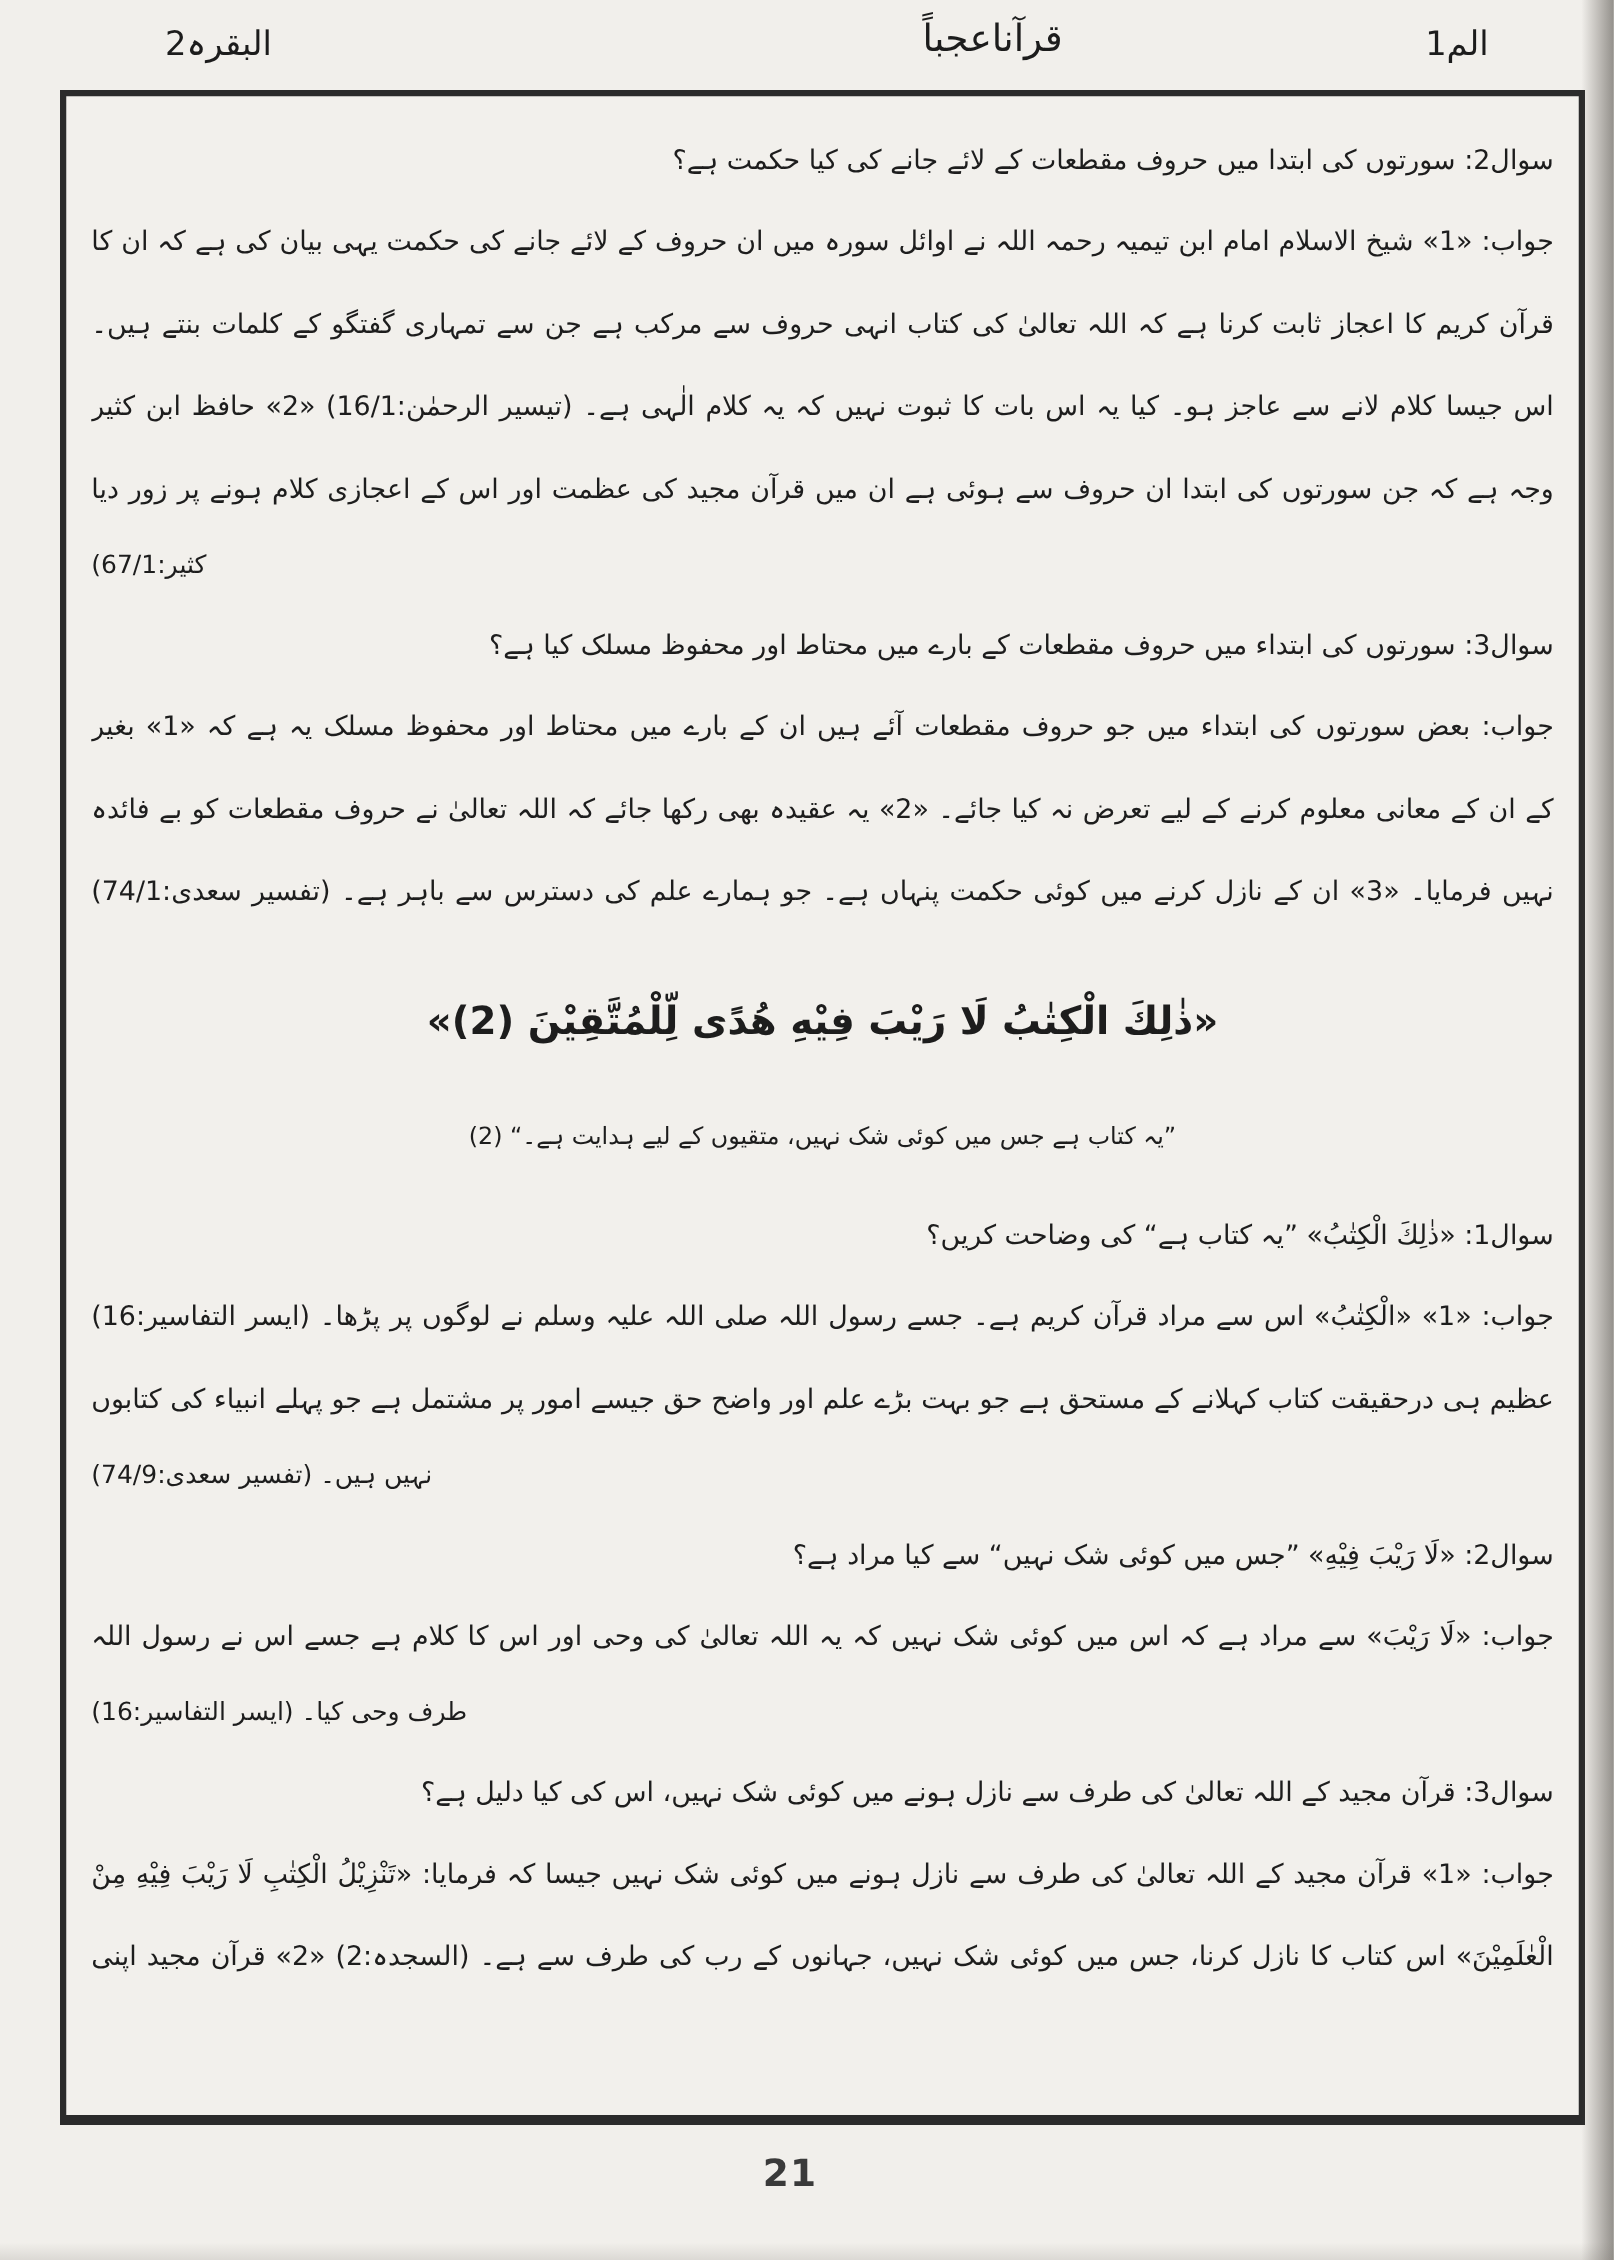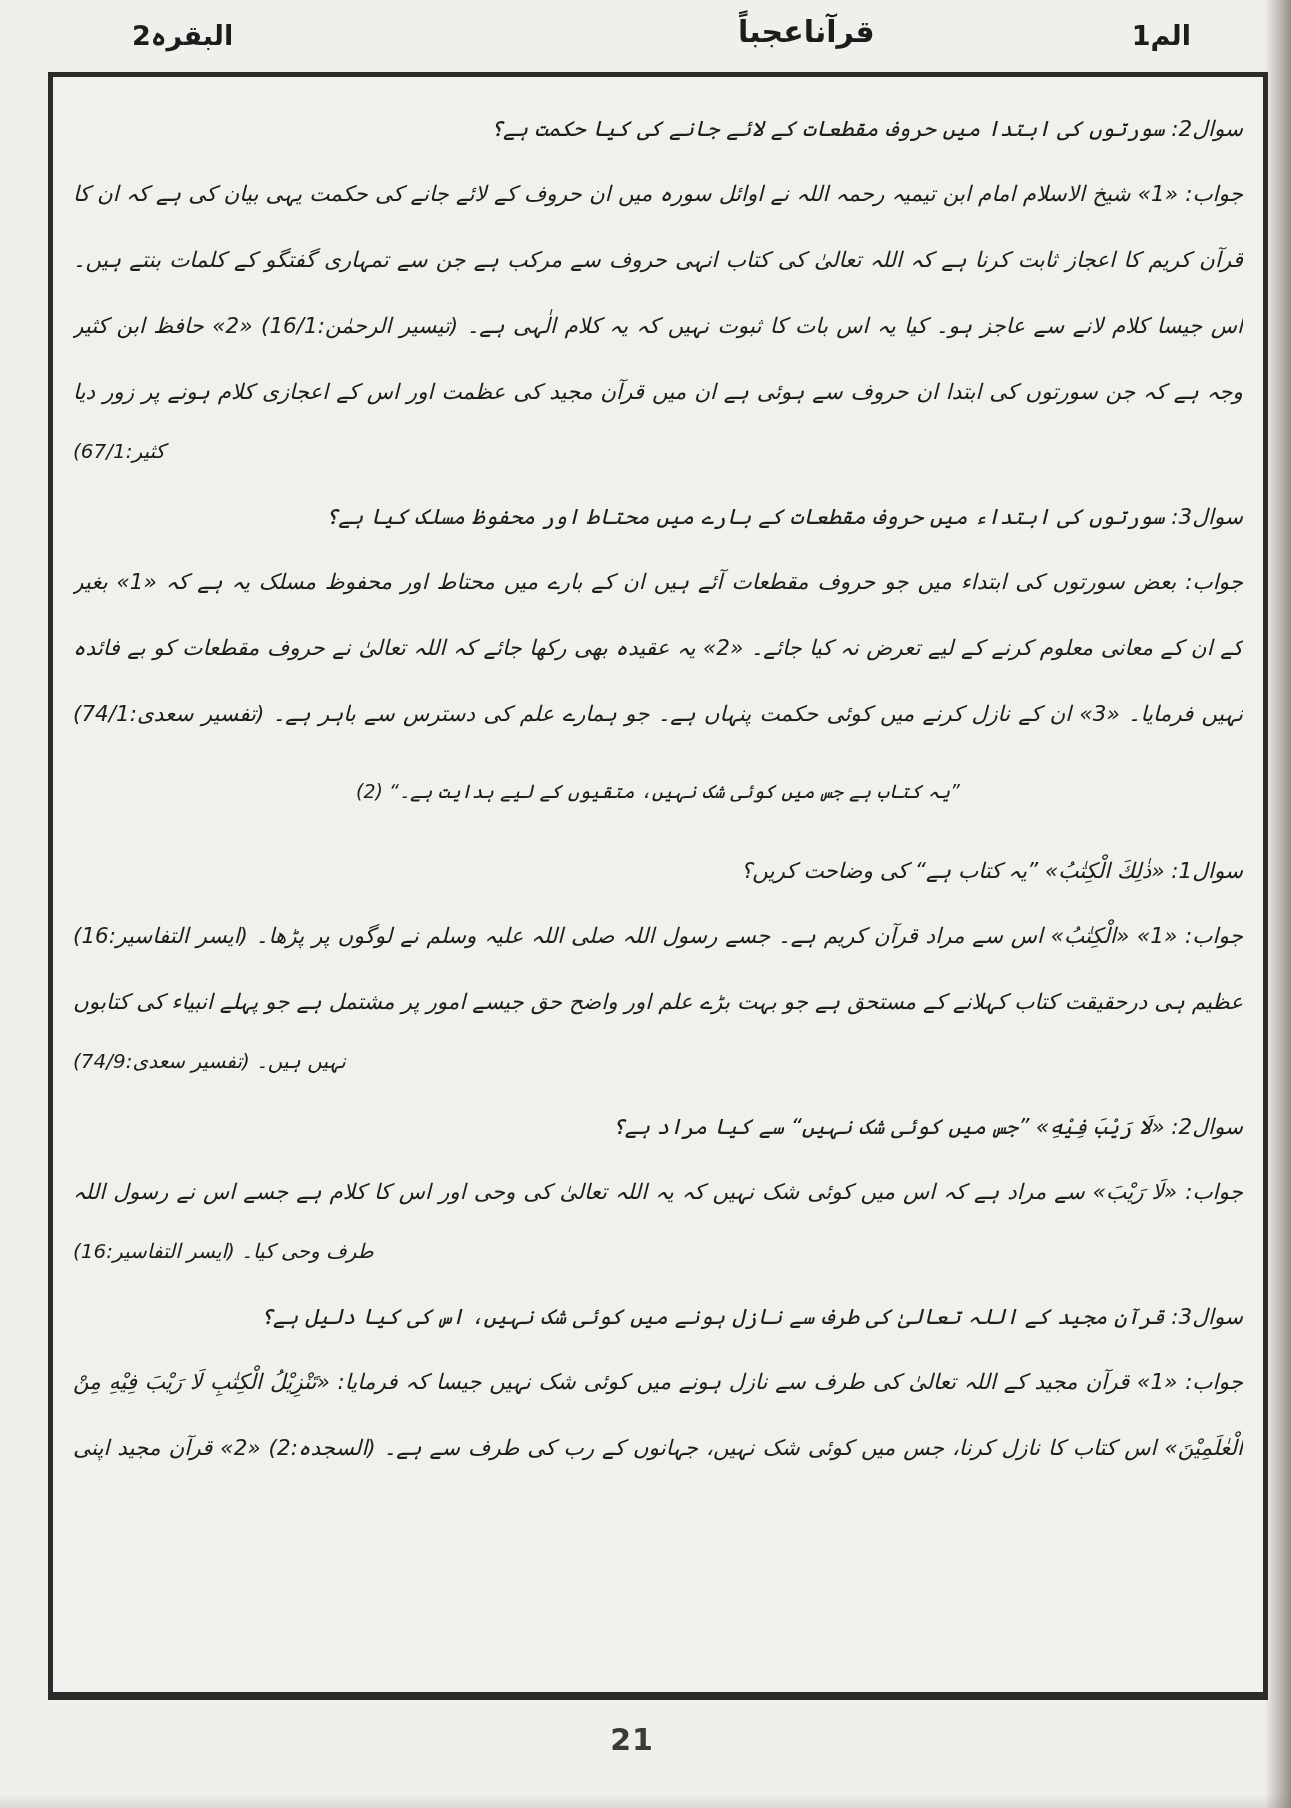--- a/index.html
+++ b/index.html
@@ -18,35 +18,34 @@
     pointer-events:none;
   }
   .scan-shadow-bottom{
     position:absolute;left:0;bottom:0;width:100%;height:14px;
     background:linear-gradient(to bottom, rgba(95,90,84,0) 0%, rgba(120,115,108,0.18) 100%);
     pointer-events:none;
   }
 
   
   .page-header{position:absolute;top:12px;left:0;width:100%;height:52px;}
-  .hdr{position:absolute;font-weight:bold;font-size:27px;line-height:40px;white-space:nowrap;}
+  .hdr{position:absolute;font-weight:normal;font-size:27px;line-height:40px;white-space:nowrap;}
   .hdr-right{right:100px;top:4px;}
   .hdr-center{left:738px;top:0;font-size:30px;}
   .hdr-left{left:132px;top:4px;}
 
   
   .content-box{
     position:absolute;left:48px;top:72px;
     width:1220px;height:1628px;
     border:5px solid #2b2b2b;
     border-bottom-width:8px;
     box-sizing:border-box;
     background:#f2f0ec;
     overflow:hidden;
-    font-style:italic;
   }
   .lines{padding:12px 20px 0 20px;direction:rtl;}
   .line{
     direction:rtl;
     font-size:21.5px;
     height:66px;line-height:66px;
     white-space:nowrap;
     overflow:hidden;
     color:#1d1d1d;
   }
@@ -82,20 +81,21 @@
       <div class="line question" dir="rtl">سوال2: سورتوں کی ابتدا میں حروف مقطعات کے لائے جانے کی کیا حکمت ہے؟</div>
       <div class="line body" dir="rtl">جواب: «1» شیخ الاسلام امام ابن تیمیہ رحمہ اللہ نے اوائل سورہ میں ان حروف کے لائے جانے کی حکمت یہی بیان کی ہے کہ ان کا مقصد</div>
       <div class="line body" dir="rtl">قرآن کریم کا اعجاز ثابت کرنا ہے کہ اللہ تعالیٰ کی کتاب انہی حروف سے مرکب ہے جن سے تمہاری گفتگو کے کلمات بنتے ہیں۔ لیکن پھر بھی تم</div>
       <div class="line body" dir="rtl">اس جیسا کلام لانے سے عاجز ہو۔ کیا یہ اس بات کا ثبوت نہیں کہ یہ کلام الٰہی ہے۔ (تیسیر الرحمٰن:16/1) «2» حافظ ابن کثیر لکھتے ہیں کہ یہی</div>
       <div class="line body" dir="rtl">وجہ ہے کہ جن سورتوں کی ابتدا ان حروف سے ہوئی ہے ان میں قرآن مجید کی عظمت اور اس کے اعجازی کلام ہونے پر زور دیا گیا ہے۔ (ابن</div>
       <div class="line body-end" dir="rtl">کثیر:67/1)</div>
       <div class="line question" dir="rtl">سوال3: سورتوں کی ابتداء میں حروف مقطعات کے بارے میں محتاط اور محفوظ مسلک کیا ہے؟</div>
       <div class="line body" dir="rtl">جواب: بعض سورتوں کی ابتداء میں جو حروف مقطعات آئے ہیں ان کے بارے میں محتاط اور محفوظ مسلک یہ ہے کہ «1» بغیر کسی شرعی دلیل</div>
       <div class="line body" dir="rtl">کے ان کے معانی معلوم کرنے کے لیے تعرض نہ کیا جائے۔ «2» یہ عقیدہ بھی رکھا جائے کہ اللہ تعالیٰ نے حروف مقطعات کو بے فائدہ نازل</div>
       <div class="line body" dir="rtl">نہیں فرمایا۔ «3» ان کے نازل کرنے میں کوئی حکمت پنہاں ہے۔ جو ہمارے علم کی دسترس سے باہر ہے۔ (تفسیر سعدی:74/1)</div>
+      <div class="line verse" dir="rtl">«ذٰلِكَ الْكِتٰبُ لَا رَيْبَ فِيْهِ هُدًى لِّلْمُتَّقِيْنَ (2)»</div>
       <div class="line translation" dir="rtl">”یہ کتاب ہے جس میں کوئی شک نہیں، متقیوں کے لیے ہدایت ہے۔“ (2)</div>
       <div class="line question" dir="rtl">سوال1: «ذٰلِكَ الْكِتٰبُ» ”یہ کتاب ہے“ کی وضاحت کریں؟</div>
       <div class="line body" dir="rtl">جواب: «1» «الْكِتٰبُ» اس سے مراد قرآن کریم ہے۔ جسے رسول اللہ صلی اللہ علیہ وسلم نے لوگوں پر پڑھا۔ (ایسر التفاسیر:16) «2» یعنی یہ کتاب</div>
       <div class="line body" dir="rtl">عظیم ہی درحقیقت کتاب کہلانے کے مستحق ہے جو بہت بڑے علم اور واضح حق جیسے امور پر مشتمل ہے جو پہلے انبیاء کی کتابوں میں</div>
       <div class="line body-end" dir="rtl">نہیں ہیں۔ (تفسیر سعدی:74/9)</div>
       <div class="line question" dir="rtl">سوال2: «لَا رَيْبَ فِيْهِ» ”جس میں کوئی شک نہیں“ سے کیا مراد ہے؟</div>
       <div class="line body" dir="rtl">جواب: «لَا رَيْبَ» سے مراد ہے کہ اس میں کوئی شک نہیں کہ یہ اللہ تعالیٰ کی وحی اور اس کا کلام ہے جسے اس نے رسول اللہ صلی اللہ علیہ وسلم کی</div>
       <div class="line body-end" dir="rtl">طرف وحی کیا۔ (ایسر التفاسیر:16)</div>
       <div class="line question" dir="rtl">سوال3: قرآن مجید کے اللہ تعالیٰ کی طرف سے نازل ہونے میں کوئی شک نہیں، اس کی کیا دلیل ہے؟</div>
       <div class="line body" dir="rtl">جواب: «1» قرآن مجید کے اللہ تعالیٰ کی طرف سے نازل ہونے میں کوئی شک نہیں جیسا کہ فرمایا: «تَنْزِيْلُ الْكِتٰبِ لَا رَيْبَ فِيْهِ مِنْ رَّبِّ</div>

